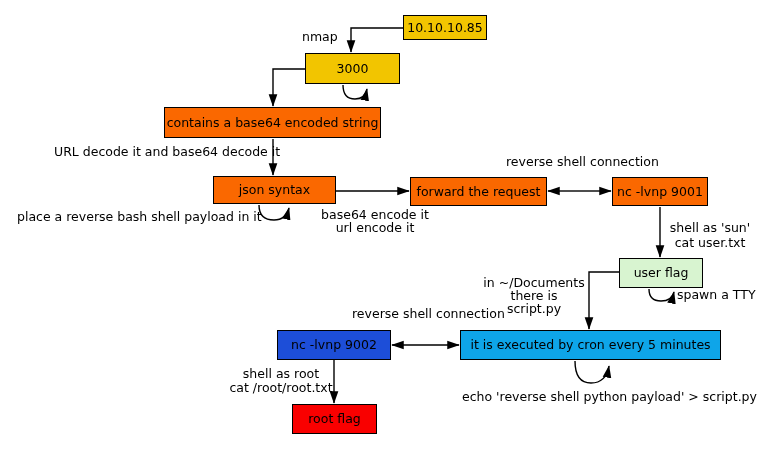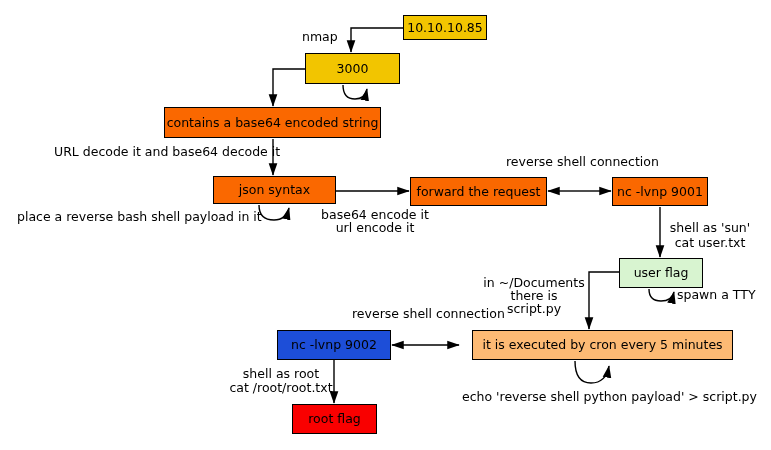--- a/index.html
+++ b/index.html
@@ -79,21 +79,21 @@
   </div>
 
   <div class="node" style="left: 612px; top: 177px; width: 96px; height: 29px; background-color: rgb(250, 104, 0);">
     <span>nc -lvnp 9001</span>
   </div>
 
   <div class="node" style="left: 619px; top: 258px; width: 84px; height: 30px; background-color: rgb(216, 244, 208);">
     <span>user flag</span>
   </div>
 
-  <div class="node" style="left: 472px; top: 330px; width: 261px; height: 30px; background-color: #fdba74;">
+  <div class="node" style="left: 460px; top: 330px; width: 261px; height: 30px; background-color: #0ea5e9;">
     <span>it is executed by cron every 5 minutes</span>
   </div>
 
   <div class="node" style="left: 277px; top: 330px; width: 114px; height: 30px; background-color: #1d4ed8;">
     <span>nc -lvnp 9002</span>
   </div>
 
   <div class="node" style="left: 292px; top: 404px; width: 85px; height: 30px; background-color: rgb(249, 0, 0);">
     <span>root flag</span>
   </div>

